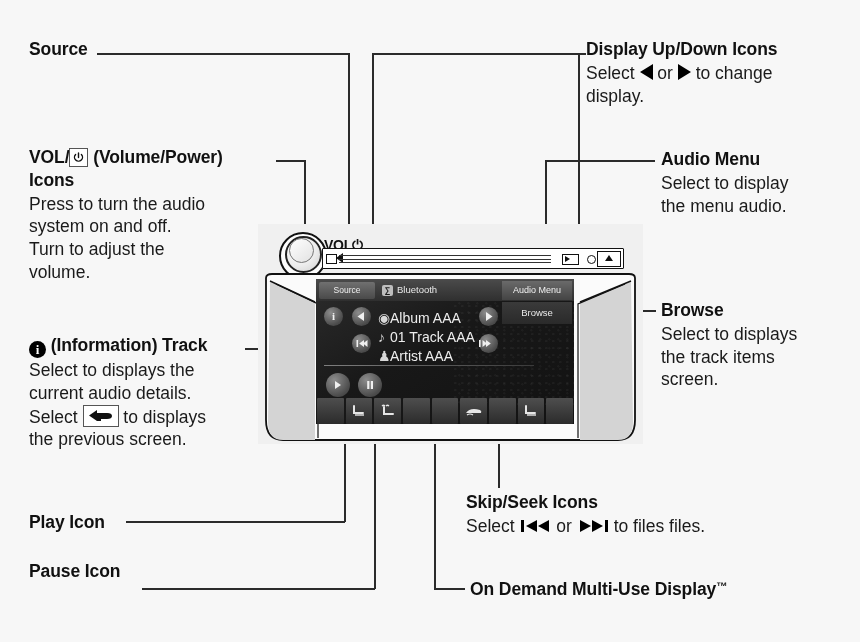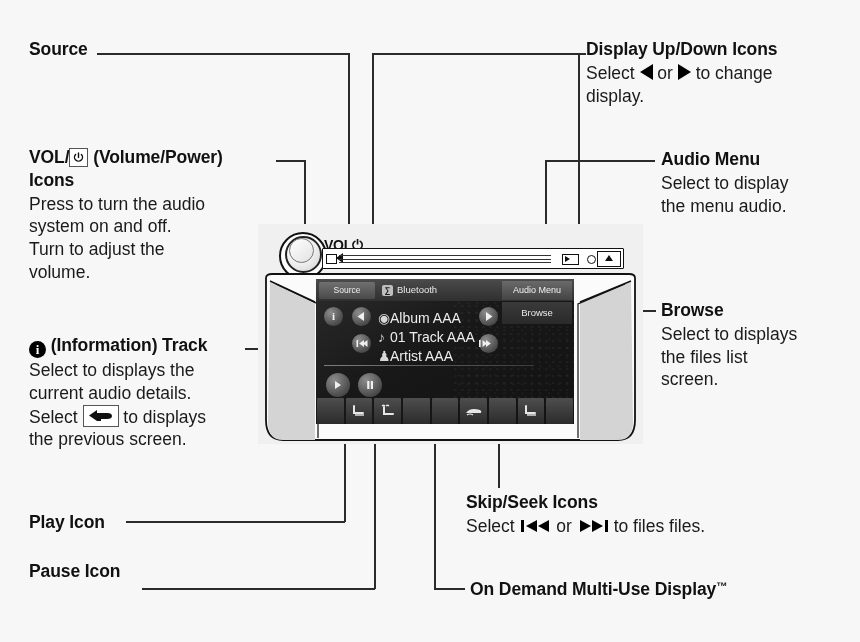--- a/index.html
+++ b/index.html
@@ -522,21 +522,21 @@
     <div class="body">
       <span class="ln">Select to display</span>
       <span class="ln">the menu audio.</span>
     </div>
   </div>
 
   <div class="callout" style="left:661px; top:299px;">
     <div class="title">Browse</div>
     <div class="body">
       <span class="ln">Select to displays</span>
-      <span class="ln">the files list</span>
+      <span class="ln">the track items</span>
       <span class="ln">screen.</span>
     </div>
   </div>
 
   <div class="callout" style="left:466px; top:491px;">
     <div class="title">Skip/Seek Icons</div>
     <div class="body">
       <span class="ln"><span>Select </span><span class="seekglyph"><svg width="32" height="16" viewBox="0 0 32 16">
               <rect x="1" y="2" width="3" height="12" fill="#000"></rect>
               <polygon points="17,2 17,14 6,8" fill="#000"></polygon>

